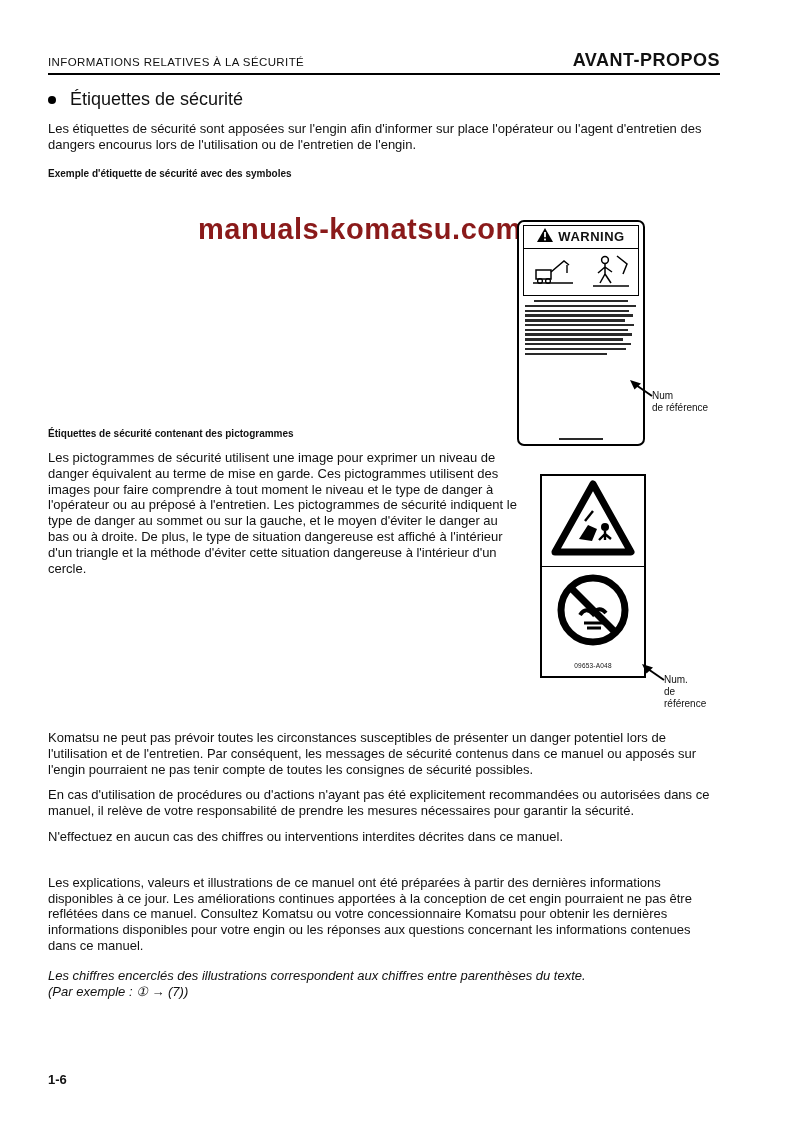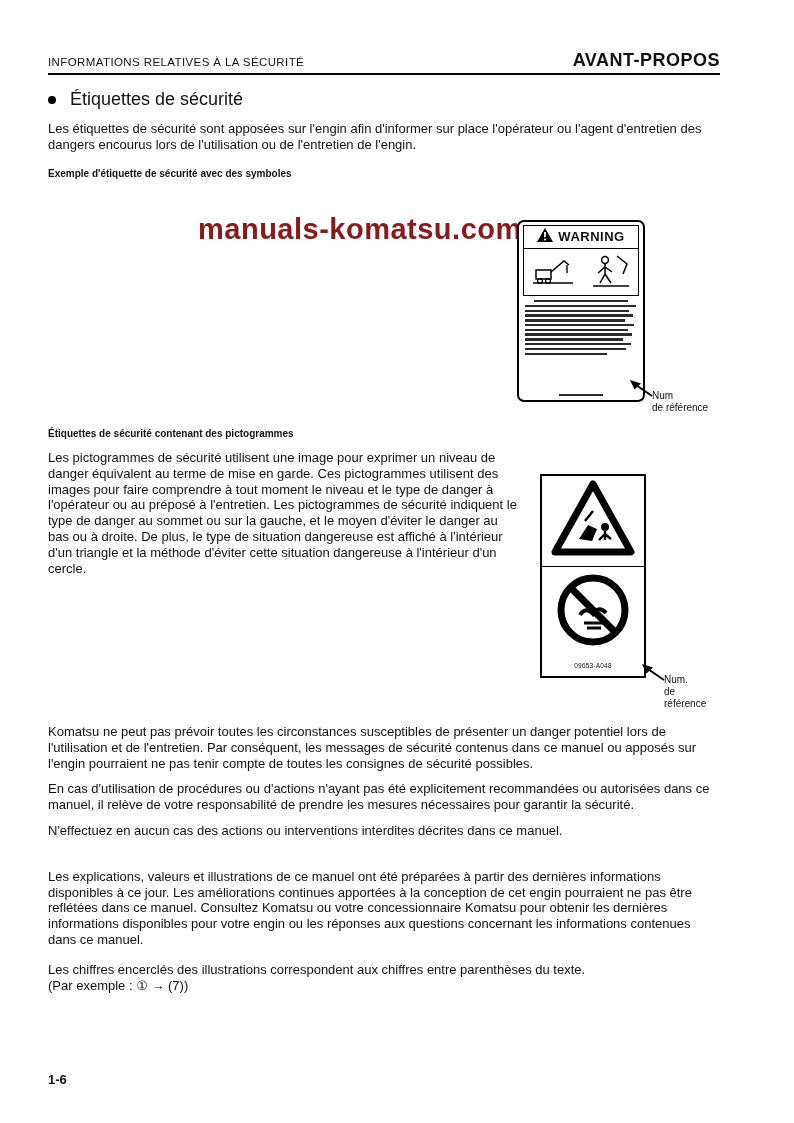--- a/index.html
+++ b/index.html
@@ -23,21 +23,21 @@
   .bullet-label{font-size:18px;}
   p.body{margin:0 0 10px 0;}
   p.body.gap-lg{margin-bottom:34px;}
   h3.hd{font-size:10px;font-weight:bold;margin:0 0 8px 0;}
 
   
   .figure-example{position:relative;height:236px;}
   .watermark{position:absolute;left:150px;top:32px;font-size:29px;font-weight:bold;color:#8a1a1a;letter-spacing:.5px;}
 
   
-  .warning-label{position:absolute;left:469px;top:30px;width:128px;height:182px;background:#fff;border:2.5px solid #000;border-radius:7px;box-sizing:border-box;padding:3px 4px;display:flex;flex-direction:column;}
+  .warning-label{position:absolute;left:469px;top:30px;width:128px;height:226px;background:#fff;border:2.5px solid #000;border-radius:7px;box-sizing:border-box;padding:3px 4px;display:flex;flex-direction:column;}
   .wl-header{display:flex;align-items:center;justify-content:center;gap:5px;border:1.5px solid #000;padding:2px 2px;}
   .wl-title{font-size:13px;font-weight:bold;letter-spacing:.5px;}
   .wl-pictos{display:flex;justify-content:space-around;align-items:center;border-left:1.5px solid #000;border-right:1.5px solid #000;border-bottom:1.5px solid #000;height:46px;}
   .wl-text{flex:1;padding:4px 1px 2px 1px;}
   .tline{height:2.4px;background:#2a2a2a;margin:0 1px 2.4px 1px;}
   .wl-part{display:flex;justify-content:center;padding-bottom:1px;}
   .wl-part .tline{width:44px;height:2.2px;margin:0;}
 
   
   .ref-caption{position:absolute;font-size:10px;line-height:12px;color:#111;}
@@ -176,25 +176,25 @@
           <svg width="26" height="18" viewBox="0 0 26 18">
             <path d="M24 16 L8 5" stroke="#000" stroke-width="2"></path>
             <path d="M2 0 L13 3.5 L6.5 9.5 Z" fill="#000"></path>
           </svg>
         </span>
         <div>Num.</div>
         <div>de référence</div>
       </div>
     </div>
 
-    <p class="body" style="margin-top:12px;">Komatsu ne peut pas prévoir toutes les circonstances susceptibles de présenter un danger potentiel lors de l'utilisation et de l'entretien. Par conséquent, les messages de sécurité contenus dans ce manuel ou apposés sur l'engin pourraient ne pas tenir compte de toutes les consignes de sécurité possibles.</p>
+    <p class="body" style="margin-top:18px;">Komatsu ne peut pas prévoir toutes les circonstances susceptibles de présenter un danger potentiel lors de l'utilisation et de l'entretien. Par conséquent, les messages de sécurité contenus dans ce manuel ou apposés sur l'engin pourraient ne pas tenir compte de toutes les consignes de sécurité possibles.</p>
     <p class="body">En cas d'utilisation de procédures ou d'actions n'ayant pas été explicitement recommandées ou autorisées dans ce manuel, il relève de votre responsabilité de prendre les mesures nécessaires pour garantir la sécurité.</p>
-    <p class="body" style="margin-bottom:30px;">N'effectuez en aucun cas des actions ou interventions interdites décrites dans ce manuel.</p>
+    <p class="body" style="margin-bottom:30px;">N'effectuez en aucun cas des chiffres ou interventions interdites décrites dans ce manuel.</p>
     <p class="body" style="margin-bottom:14px;">Les explications, valeurs et illustrations de ce manuel ont été préparées à partir des dernières informations disponibles à ce jour. Les améliorations continues apportées à la conception de cet engin pourraient ne pas être reflétées dans ce manuel. Consultez Komatsu ou votre concessionnaire Komatsu pour obtenir les dernières informations disponibles pour votre engin ou les réponses aux questions concernant les informations contenues dans ce manuel.</p>
-    <p class="body" style="margin-bottom:10px;">
+    <p class="body" style="margin-bottom:10px;font-style:italic;">
       <span>Les chiffres encerclés des illustrations correspondent aux chiffres entre parenthèses du texte.</span><br>
       <span>(Par exemple : ① → (7))</span>
     </p>
 
   </div>
 
   <div class="page-number">1-6</div>
 
 </div>
 

